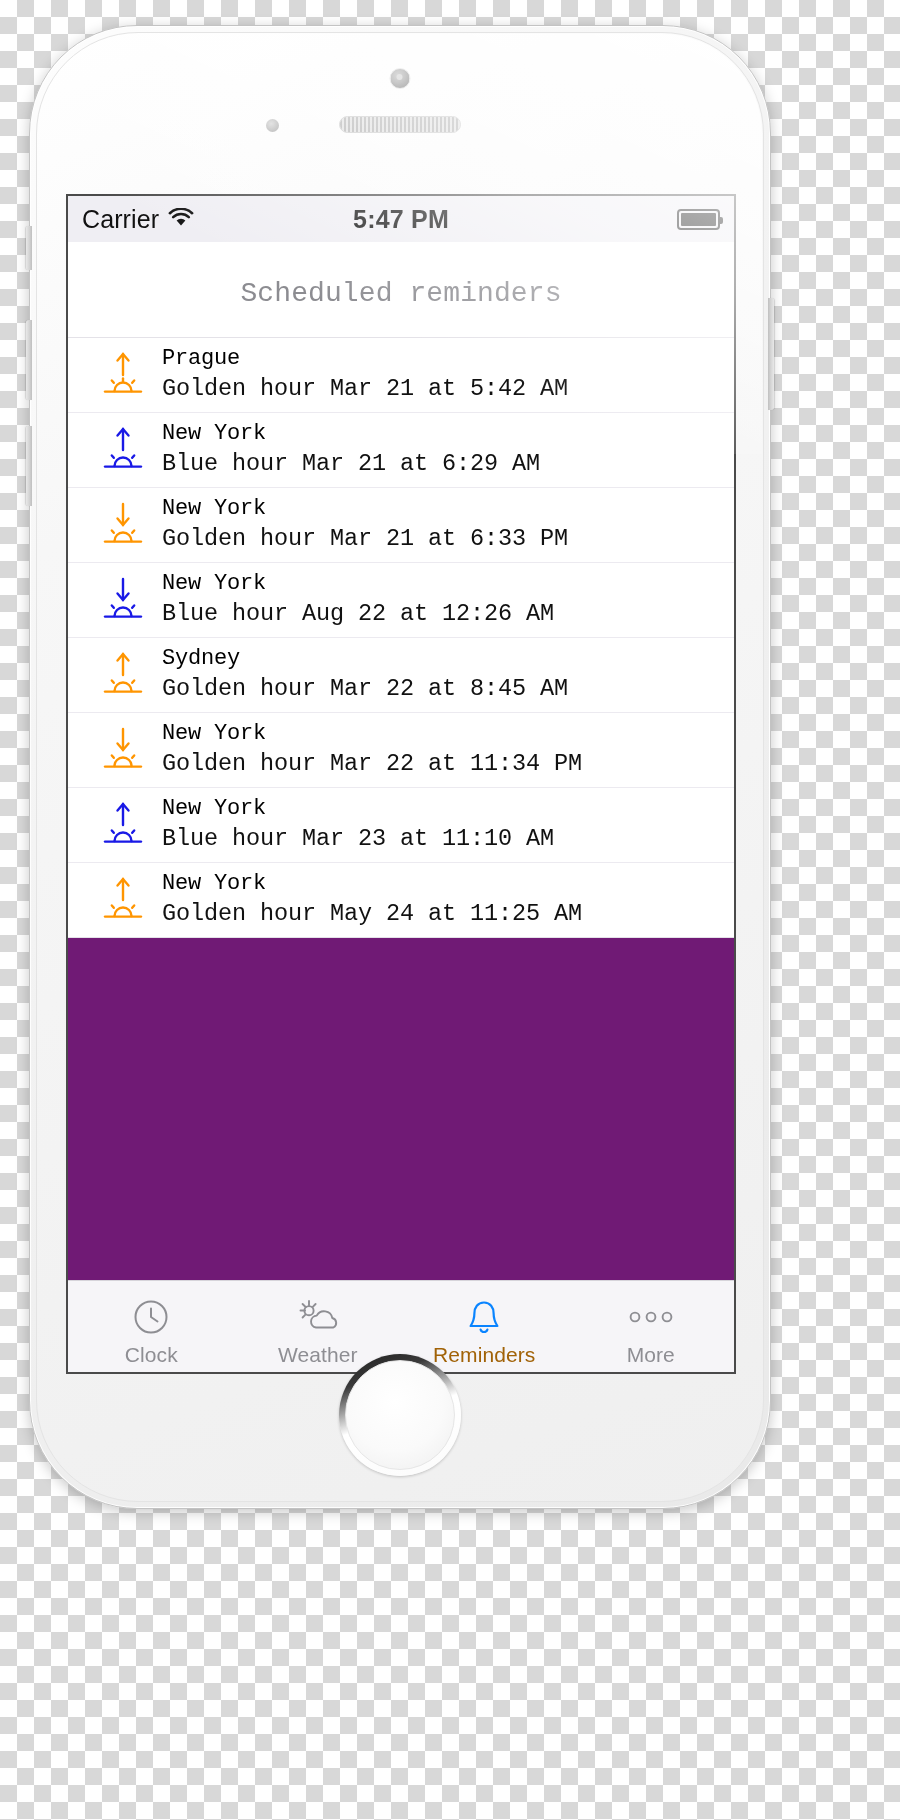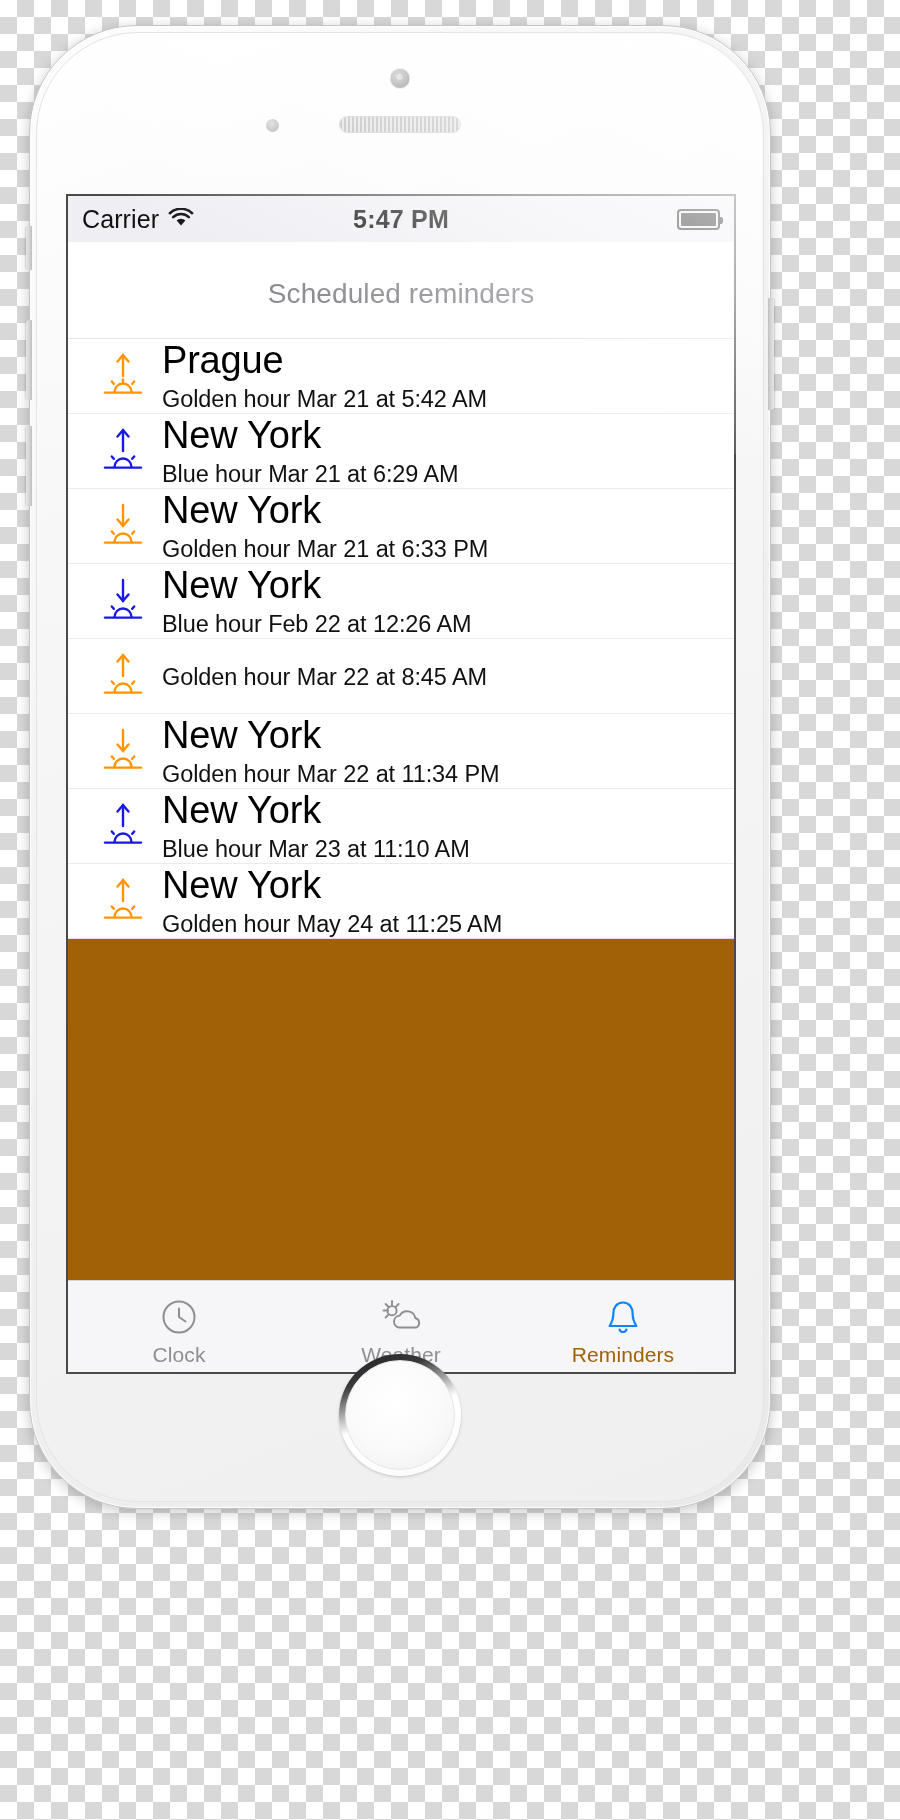--- a/index.html
+++ b/index.html
@@ -142,22 +142,23 @@
   }
   .battery .fill { height: 100%; width: 100%; background: #111; border-radius: 1px; }
   .battery::after {
     content: ""; position: absolute; right: -5px; top: 6px;
     width: 3px; height: 7px; background: #111; border-radius: 0 2px 2px 0;
   }
 
   
   .content {
     height: calc(1180px - 46px - 96px);
-    background: #a16207;
+    background: #701a75;
     overflow: hidden;
+    font-family: Liberation Mono, monospace;
   }
   .list-header {
     background: #ffffff;
     text-align: center;
     color: #8c8c91;
     font-size: 28px;
     padding: 36px 0 28px 0;
     letter-spacing: .1px;
   }
   .rows { background: #ffffff; }
@@ -168,21 +169,21 @@
     border-top: 1px solid #eceaf0;
     background: #ffffff;
   }
   .row:first-child { border-top: 1px solid #e4e2e8; }
   .row-icon {
     width: 66px; flex: 0 0 66px;
     display: flex; align-items: center; justify-content: center;
   }
   .row-text { flex: 1 1 auto; padding-left: 6px; min-width: 0; }
   .row-title {
-    font-size: 38px; color: #000; line-height: 1.12;
+    font-size: 22px; color: #000; line-height: 1.12;
     letter-spacing: -.2px; white-space: nowrap;
   }
   .row-sub {
     font-size: 23.5px; color: #111; line-height: 1.2;
     margin-top: 3px; letter-spacing: -.1px; white-space: nowrap;
   }
   .list-bottom-edge { height: 1px; background: #e4e2e8; }
   .empty-area { background: #efeef3; flex: 1 1 auto; }
 
   
@@ -312,38 +313,39 @@
                 <polyline points="22.5,21.5 28,28 33.5,21.5"></polyline>
                 <path d="M19.5 44 a8.5 8.5 0 0 1 17 0"></path>
                 <line x1="10" y1="44.6" x2="46" y2="44.6"></line>
                 <line x1="16.8" y1="33.4" x2="18.8" y2="35.8"></line>
                 <line x1="39.2" y1="33.4" x2="37.2" y2="35.8"></line>
               </g>
             </svg>
           </div>
           <div class="row-text">
             <div class="row-title">New York</div>
-            <div class="row-sub">Blue hour Feb 22 at 12:26 AM</div>
+            <div class="row-sub">Blue hour Aug 22 at 12:26 AM</div>
           </div>
         </div>
 
         <div class="row">
           <div class="row-icon">
             <svg width="56" height="56" viewBox="0 0 56 56">
               <g stroke="#FF9500" stroke-width="2.4" fill="none" stroke-linecap="round">
                 <line x1="28" y1="28" x2="28" y2="7"></line>
                 <polyline points="22.5,13.5 28,7 33.5,13.5"></polyline>
                 <path d="M19.5 44 a8.5 8.5 0 0 1 17 0"></path>
                 <line x1="10" y1="44.6" x2="46" y2="44.6"></line>
                 <line x1="16.8" y1="33.4" x2="18.8" y2="35.8"></line>
                 <line x1="39.2" y1="33.4" x2="37.2" y2="35.8"></line>
               </g>
             </svg>
           </div>
           <div class="row-text">
+            <div class="row-title">Sydney</div>
             <div class="row-sub">Golden hour Mar 22 at 8:45 AM</div>
           </div>
         </div>
 
         <div class="row">
           <div class="row-icon">
             <svg width="56" height="56" viewBox="0 0 56 56">
               <g stroke="#FF9500" stroke-width="2.4" fill="none" stroke-linecap="round">
                 <line x1="28" y1="7" x2="28" y2="28"></line>
                 <polyline points="22.5,21.5 28,28 33.5,21.5"></polyline>
@@ -438,20 +440,30 @@
           <svg width="40" height="40" viewBox="0 0 40 40">
             <g fill="none" stroke="#0A84FF" stroke-width="2.2" stroke-linecap="round" stroke-linejoin="round">
               <path d="M20 5.5 C13.7 5.5 10.4 10.5 10.4 16.2 C10.4 23 8.2 26.5 6.6 29 L33.4 29 C31.8 26.5 29.6 23 29.6 16.2 C29.6 10.5 26.3 5.5 20 5.5 Z"></path>
               <path d="M16.6 32.6 a3.6 3.6 0 0 0 6.8 0"></path>
             </g>
           </svg>
         </div>
         <div class="tab-label">Reminders</div>
       </div>
 
+      <div class="tab">
+        <div class="tab-icon">
+          <svg width="54" height="24" viewBox="0 0 54 24">
+            <circle cx="11" cy="12" r="4.4" fill="none" stroke="#8E8E93" stroke-width="1.9"></circle>
+            <circle cx="27" cy="12" r="4.4" fill="none" stroke="#8E8E93" stroke-width="1.9"></circle>
+            <circle cx="43" cy="12" r="4.4" fill="none" stroke="#8E8E93" stroke-width="1.9"></circle>
+          </svg>
+        </div>
+        <div class="tab-label">More</div>
+      </div>
 
     </div>
   </div>
 
   <div class="gloss"></div>
 
   <div class="home-btn">
     <div class="home-btn-inner"></div>
   </div>
 </div>

